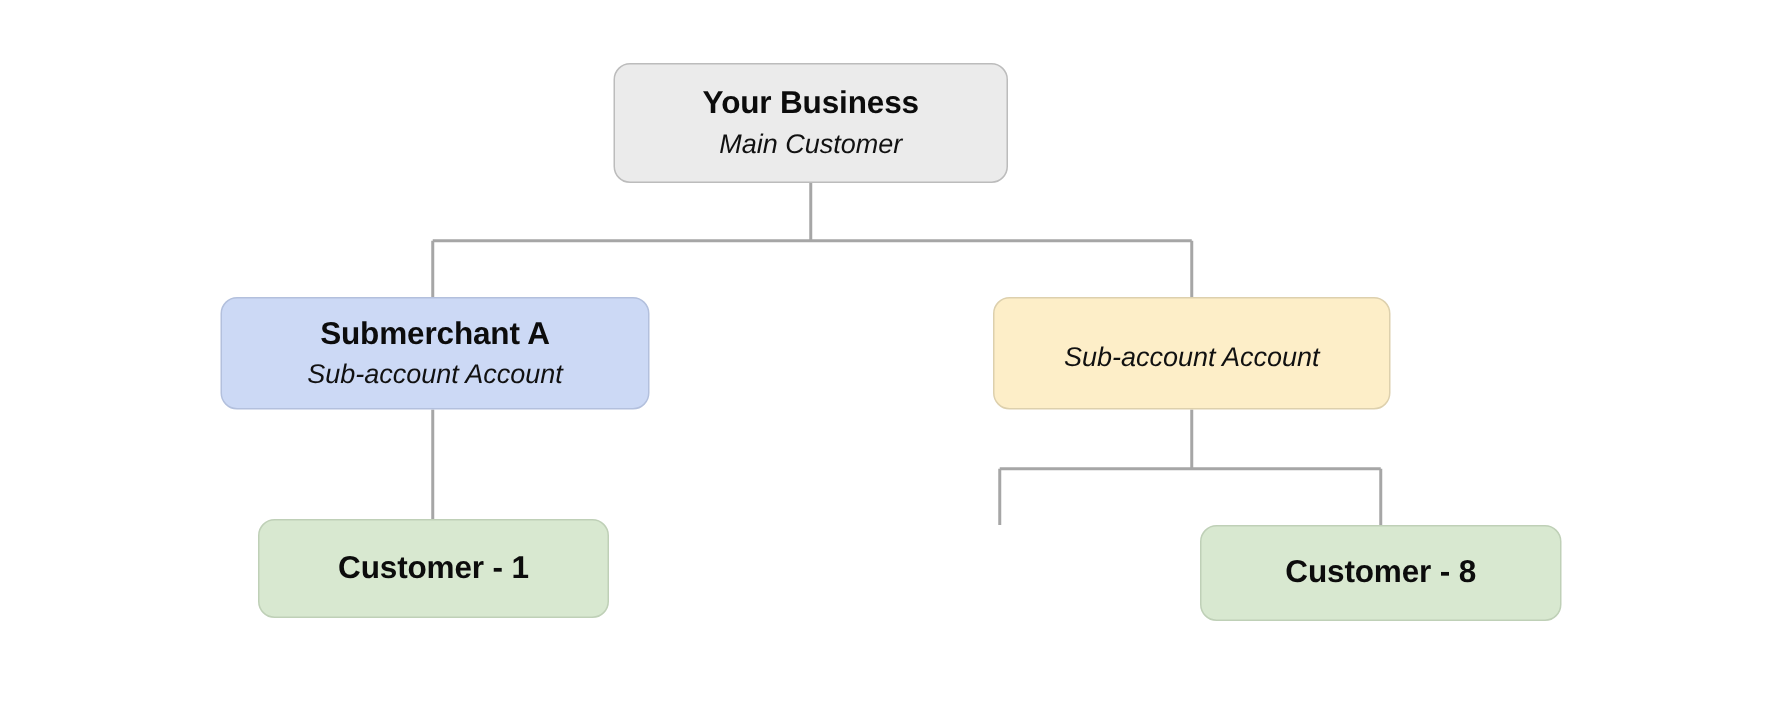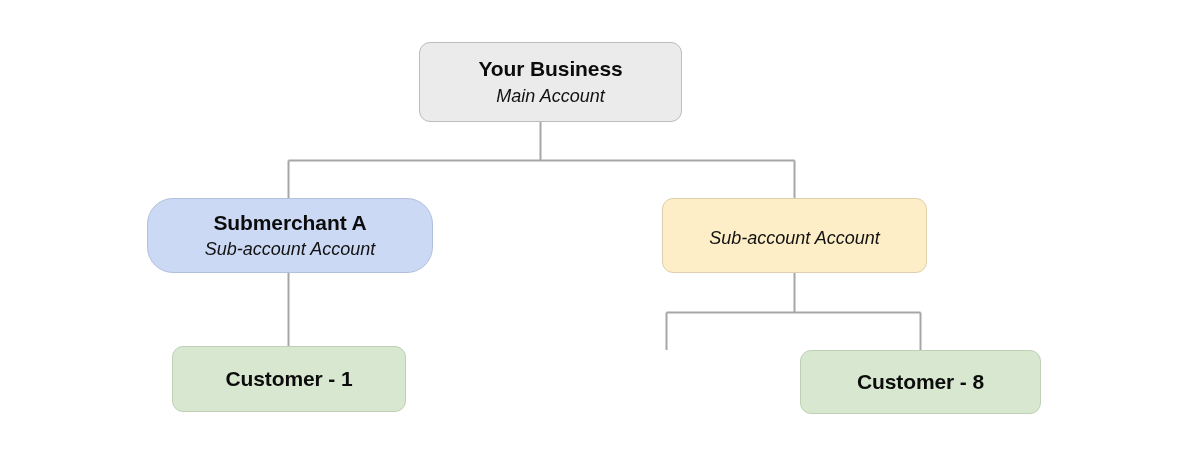--- a/index.html
+++ b/index.html
@@ -50,29 +50,28 @@
     font-style: italic;
     font-size: 18px;
     color: #111111;
     margin-top: 5px;
     white-space: nowrap;
   }
   .node-title + .node-subtitle { margin-top: 4px; }
 
   
   #node-root {
-    left: 419px; top: 42px; width: 263px; height: 80px;
+    left: 409px; top: 42px; width: 263px; height: 80px;
     background: #ebebeb;
     border-color: #bcbcbc;
   }
   #node-submerchant-a {
     left: 147px; top: 198px; width: 286px; height: 75px;
     background: #ccd9f5;
     border-color: #b3c0dd;
-    border-radius: 26px;
   }
   #node-submerchant-b {
     left: 662px; top: 198px; width: 265px; height: 75px;
     background: #fdeec8;
     border-color: #ddd0ad;
   }
   #node-customer-1 {
     left: 172px; top: 346px; width: 234px; height: 66px;
     background: #d8e8d0;
     border-color: #bfd0b7;
@@ -109,21 +108,21 @@
       <path d="M 666.5 312.5 L 920.5 312.5"></path>
 
       <path d="M 666.5 312.5 L 666.5 350"></path>
 
       <path d="M 920.5 312.5 L 920.5 350"></path>
     </g>
   </svg>
 
   <div class="node" id="node-root">
     <div class="node-title">Your Business</div>
-    <div class="node-subtitle">Main Account</div>
+    <div class="node-subtitle">Main Customer</div>
   </div>
 
   <div class="node" id="node-submerchant-a">
     <div class="node-title">Submerchant A</div>
     <div class="node-subtitle">Sub-account Account</div>
   </div>
 
   <div class="node" id="node-submerchant-b">
     <div class="node-subtitle">Sub-account Account</div>
   </div>

